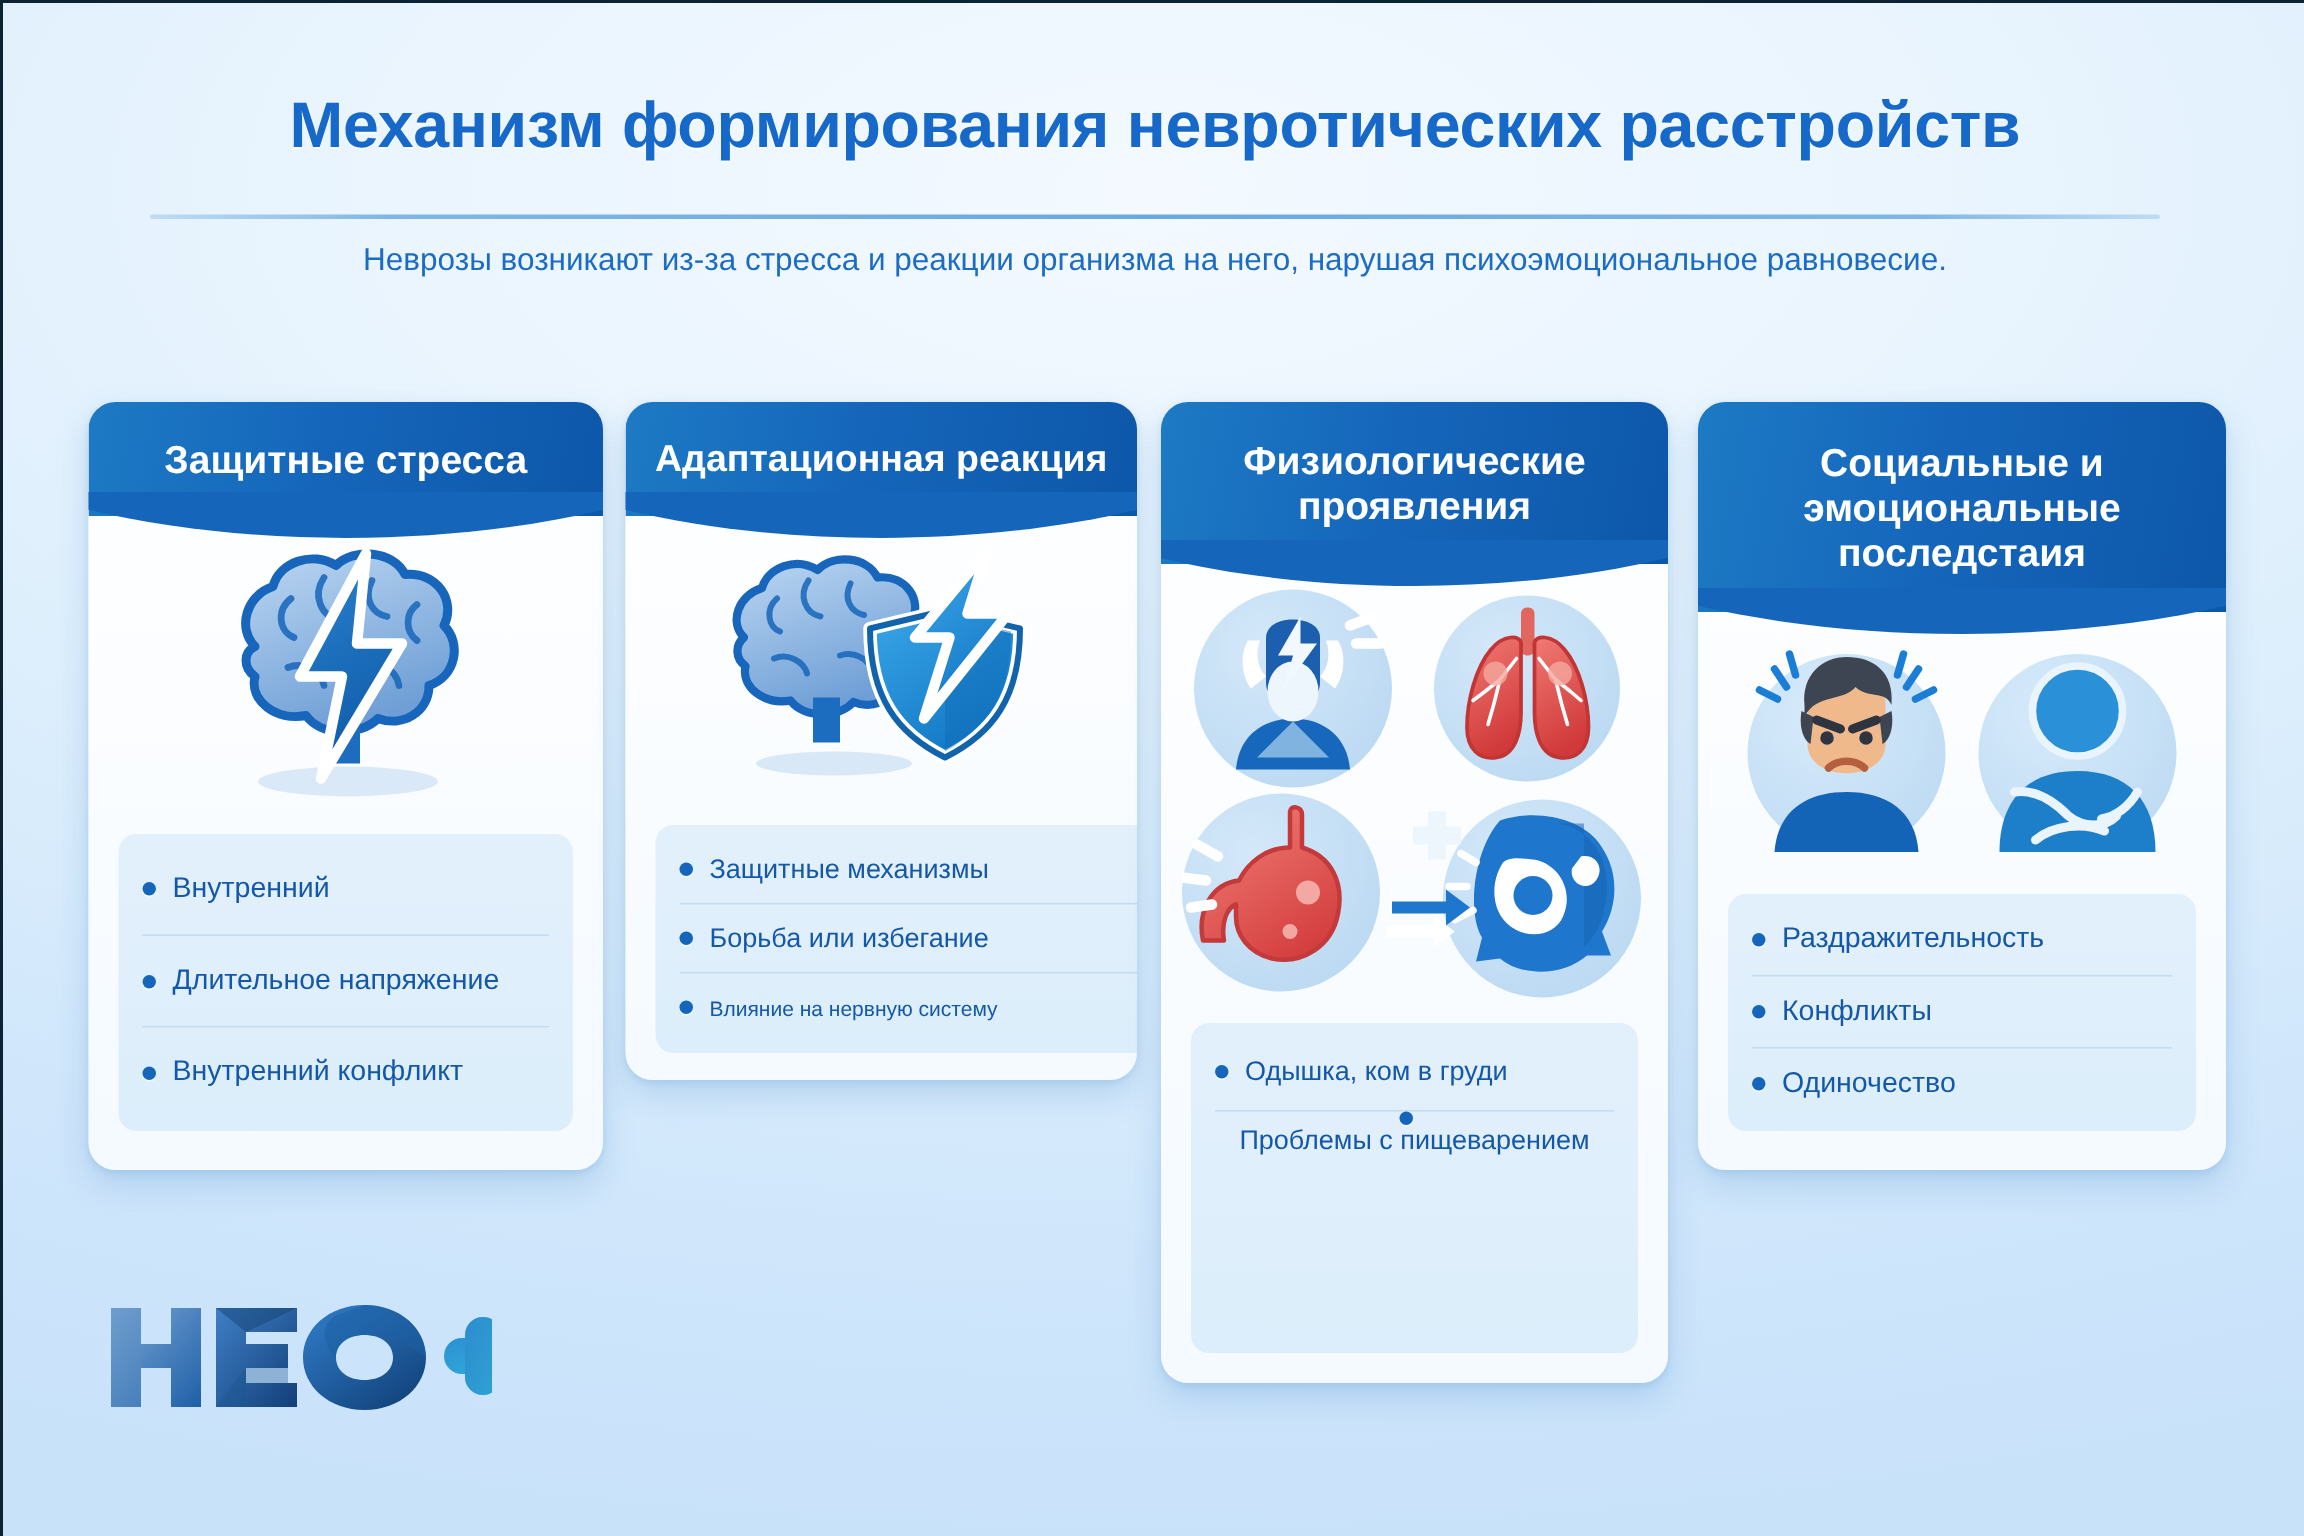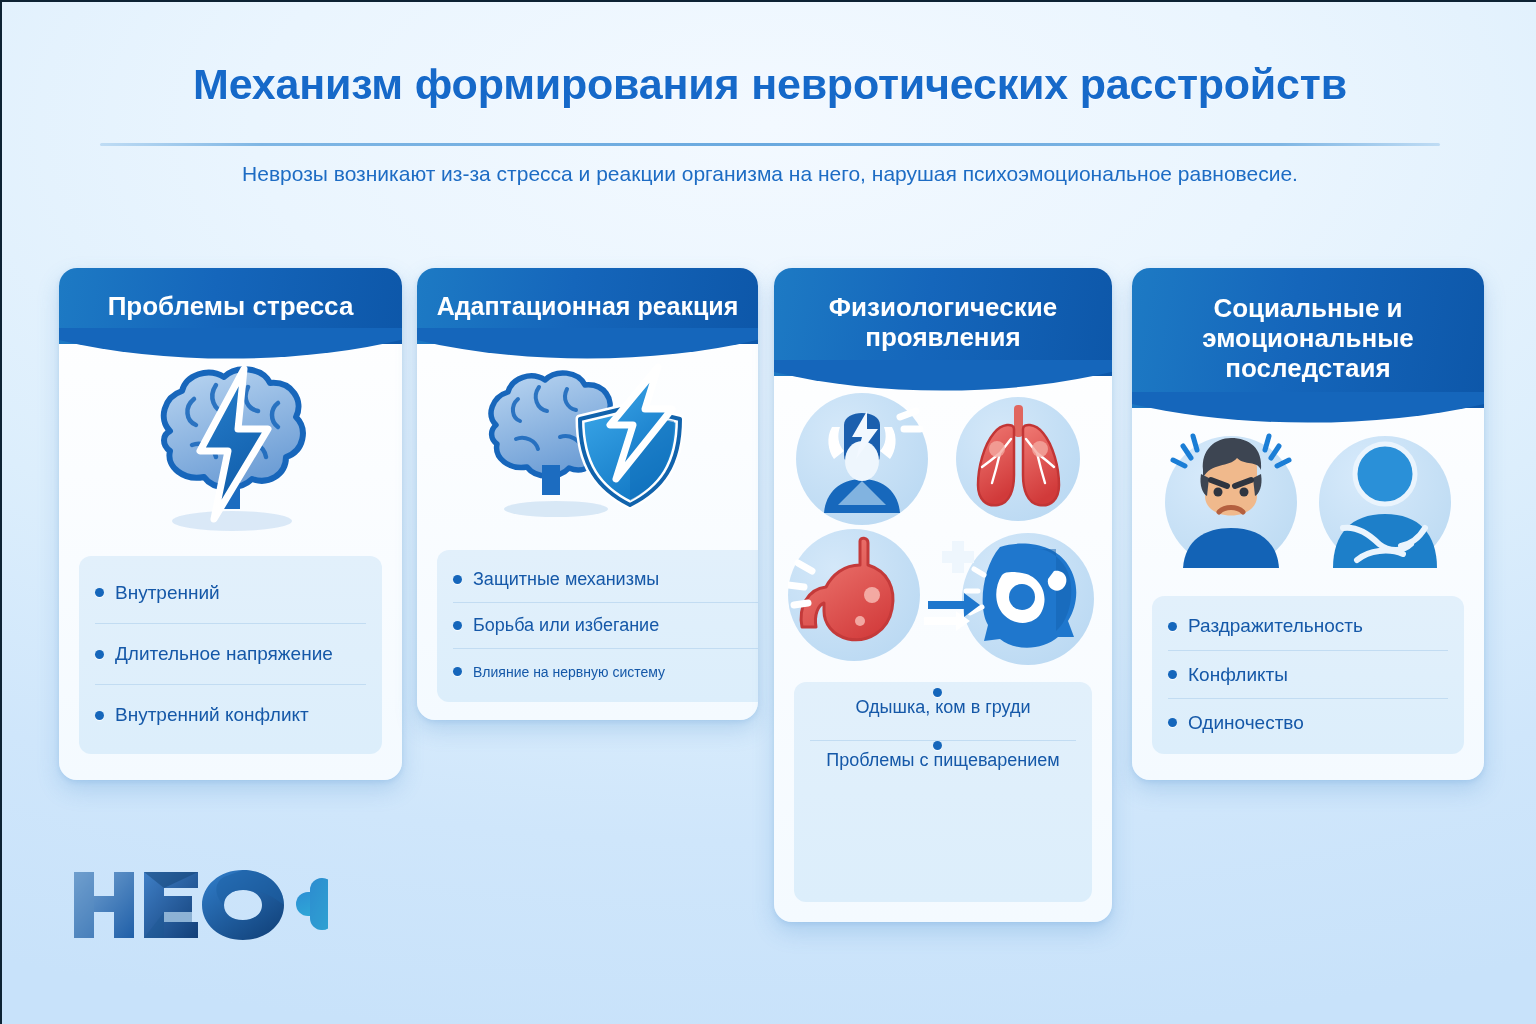--- a/index.html
+++ b/index.html
@@ -88,21 +88,21 @@
 <body>
 
 <div id="stage">
 
   <div id="page-title">Механизм формирования невротических расстройств</div>
   <div id="title-rule"></div>
   <div id="page-subtitle">Неврозы возникают из-за стресса и реакции организма на него, нарушая психоэмоциональное равновесие.</div>
 
   <div class="card" style="left:57px;top:266px;width:343px;height:512px;">
     <div class="card-head" style="height:76px;font-size:26px;">
-      <span>Проблемы стресса</span>
+      <span>Защитные стресса</span>
     </div>
     <svg class="head-curve" viewBox="0 0 100 10" preserveAspectRatio="none" style="top:60px;">
       <path d="M0,0 L100,0 L100,3 C70,11 30,11 0,3 Z" fill="#1566bb"></path>
       <path d="M0,3 C30,11 70,11 100,3 L100,10 L0,10 Z" fill="#ffffff" opacity="0.0"></path>
     </svg>
 
     <div class="icon-area" style="top:86px;height:190px;">
       <svg width="190" height="180" viewBox="0 0 190 180">
         <defs>
           <linearGradient id="c1brain" x1="0" y1="0" x2="0.4" y2="1">
@@ -300,21 +300,21 @@
         <g>
           <path d="M140,212 L176,212 L176,204 L192,216 L176,228 L176,220 L140,220 Z" fill="#1f77cd"></path>
           <path d="M136,228 L168,228 L168,222 L182,232 L168,242 L168,236 L136,236 Z" fill="#ffffff"></path>
           <path d="M154,162 L164,162 L164,152 L176,152 L176,162 L186,162 L186,174
                    L176,174 L176,184 L164,184 L164,174 L154,174 Z" fill="#eef6fd"></path>
         </g>
       </svg>
     </div>
 
     <div class="list-box" style="left:20px;top:414px;width:298px;height:220px;padding:6px 16px;">
-      <div class="li" style="height:52px;font-size:18px;flex-direction:column;">
+      <div class="li" style="height:52px;font-size:18px;">
         <span class="dot"></span>
         <span class="li-txt">Одышка, ком в груди</span>
       </div>
       <div class="li" style="height:52px;font-size:18px;flex-direction:column;">
         <span class="dot"></span>
         <span class="li-txt">Проблемы с пищеварением</span>
       </div>
     </div>
   </div>
 

